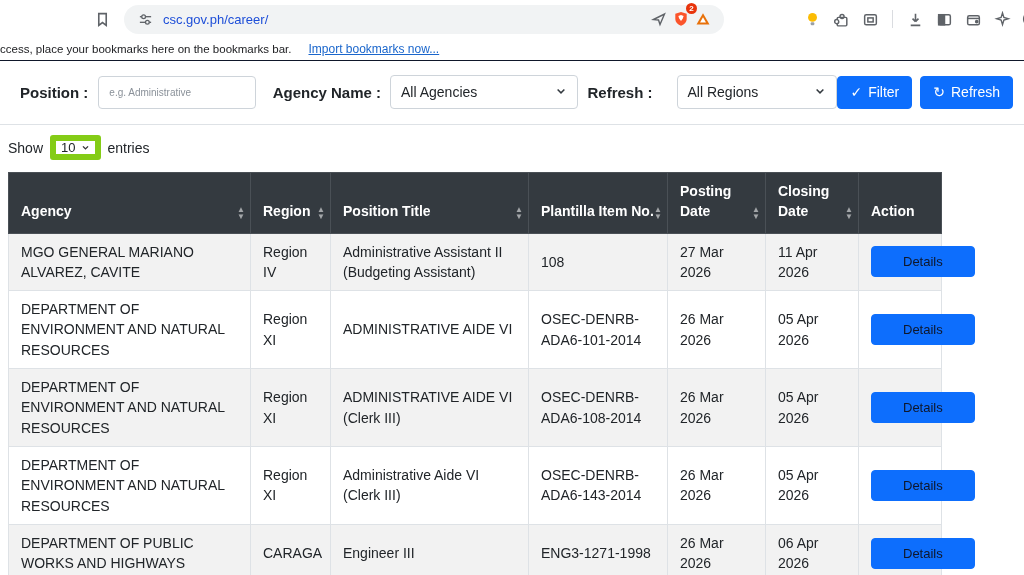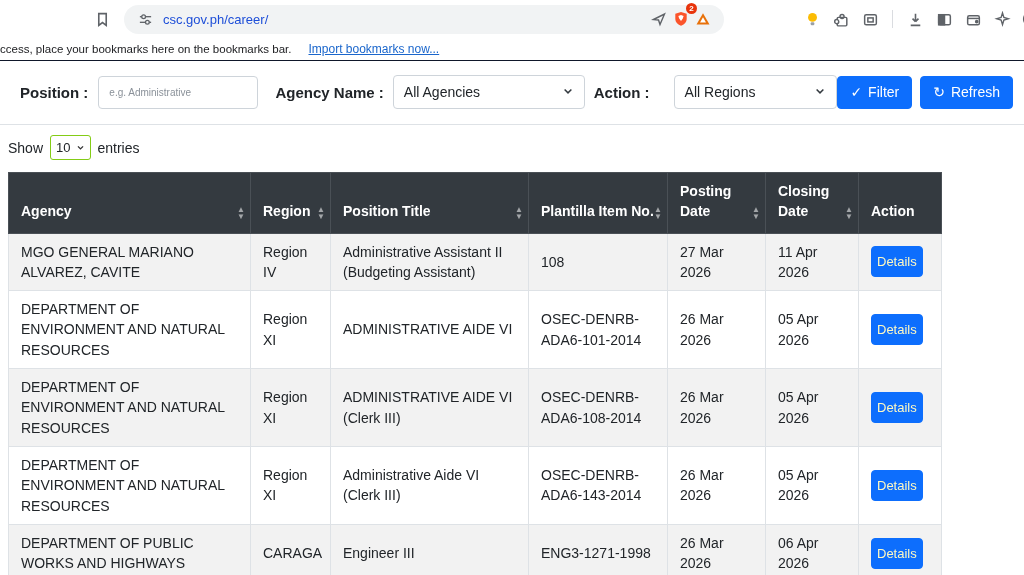--- a/index.html
+++ b/index.html
@@ -54,21 +54,21 @@
     height: 33px; padding: 0 12px; font-size: 14px; display: flex; align-items: center; gap: 6px;
     font-family: "Liberation Sans", sans-serif; cursor: pointer;
   }
   .btn .bicon { font-size: 14px; }
   hr.page-sep { border: none; border-top: 1px solid #dee2e6; margin: 15px 0 0 0; }
   
   .dt { width: 933px; margin-left: 8px; }
   .dt-controls { display: flex; justify-content: space-between; align-items: center; margin-top: 10px; font-size: 14px; }
   .show-wrap { display: flex; align-items: center; gap: 7px; }
   .show-select {
-    height: 25px; border: 1px solid #84cc16; border-radius: 3px; background: #fff;
+    height: 25px; border: 6px solid #84cc16; border-radius: 3px; background: #fff;
     display: inline-flex; align-items: center; gap: 5px; padding: 0 5px; font-size: 13px; cursor: default;
   }
   .search-wrap { display: flex; align-items: center; gap: 6px; }
   .search-input {
     width: 162px; height: 30px; border: 1px solid #9aa0a6; border-radius: 4px;
     padding: 0 8px; font-size: 14px; outline: none; font-family: "Liberation Sans", sans-serif;
   }
   
   table.jobs { margin-top: 12px; border-collapse: collapse; table-layout: fixed; width: 933px; font-size: 14px; }
   table.jobs th {
@@ -79,22 +79,22 @@
   .sort-icon {
     position: absolute; right: 5px; bottom: 13px; display: flex; flex-direction: column;
     font-size: 8px; line-height: 7px; color: rgba(255,255,255,0.55);
   }
   table.jobs td {
     border: 1px solid #dee2e6; padding: 8px 12px; vertical-align: middle; line-height: 1.45;
   }
   table.jobs tbody tr { height: 55px; background: #fff; }
   table.jobs tbody tr.odd { background: #f2f2f2; }
   .details-btn {
-    background: #0d6efd; color: #fef9c3; border: 1px solid #0d6efd; border-radius: 4px;
-    padding: 7px 5px; font-size: 13px; font-family: "Liberation Sans", sans-serif; cursor: pointer;
+    background: #0d6efd; color: #0f172a; border: 1px solid #0d6efd; border-radius: 4px;
+    padding: 7px 31px; font-size: 13px; font-family: "Liberation Sans", sans-serif; cursor: pointer;
   }
 </style>
 </head>
 <body>
 
 <div class="toolbar">
   <span class="icon-btn">
     <svg width="17" height="17" viewBox="0 0 16 16" fill="none" stroke="#5f6368" stroke-width="1.5">
         <path d="M4.5 2.5h7v11l-3.5-2.6-3.5 2.6z"></path>
       </svg>
@@ -192,21 +192,21 @@
   <input class="text-input" type="text" placeholder="e.g. Administrative" style="">
   <span class="flabel lbl-agency">Agency Name :</span>
   <div class="selectbox sel-agency">
     <span>All Agencies</span>
     <span>
       <svg width="12" height="12" viewBox="0 0 16 16" fill="none" stroke="#343a40" stroke-width="2">
           <path d="M3.5 6l4.5 4.5L12.5 6"></path>
         </svg>
     </span>
   </div>
-  <span class="flabel">Action :</span>
+  <span class="flabel">Refresh :</span>
   <div class="selectbox sel-region">
     <span>All Regions</span>
     <span>
       <svg width="12" height="12" viewBox="0 0 16 16" fill="none" stroke="#343a40" stroke-width="2">
           <path d="M3.5 6l4.5 4.5L12.5 6"></path>
         </svg>
     </span>
   </div>
   <div class="btn-group">
     <button class="btn">

